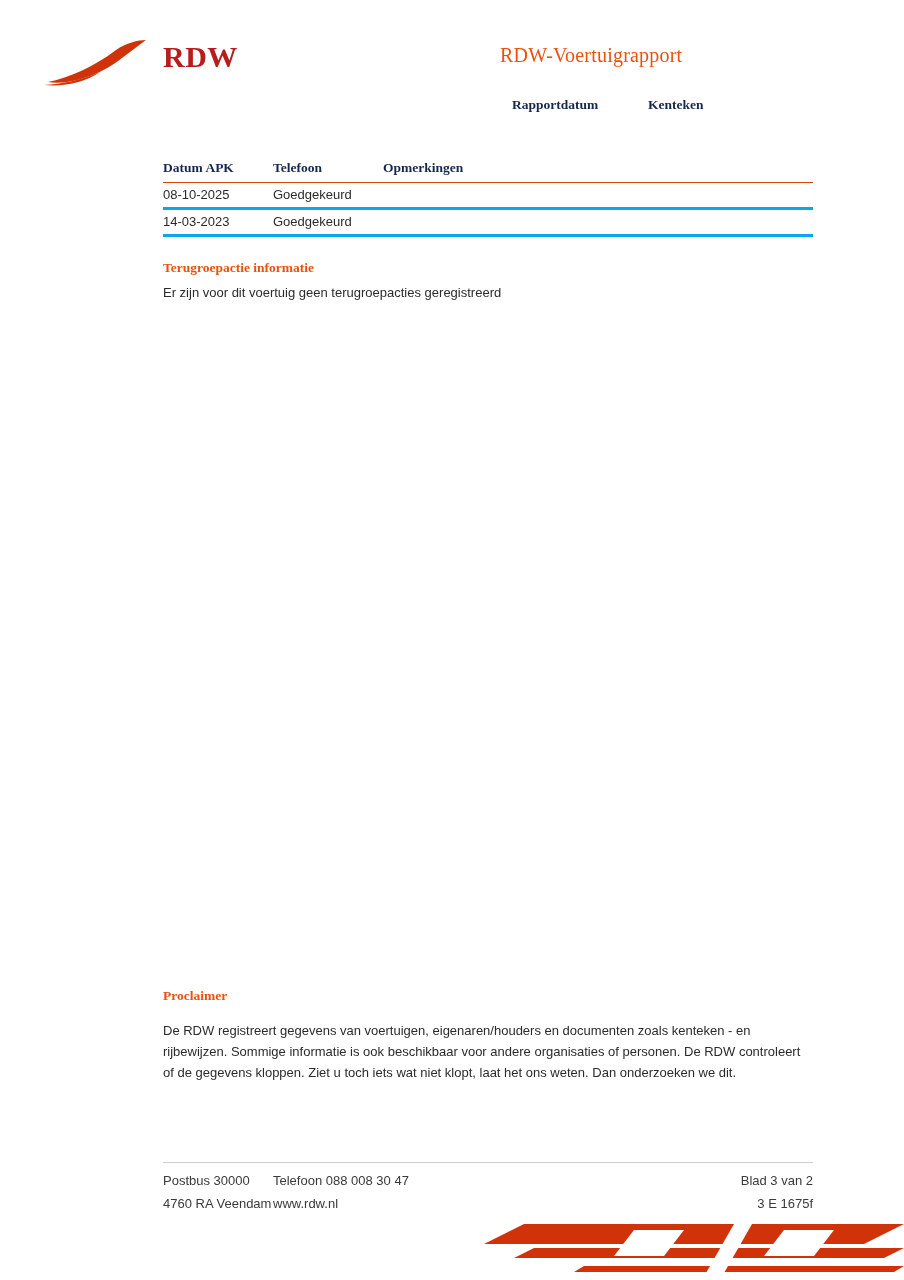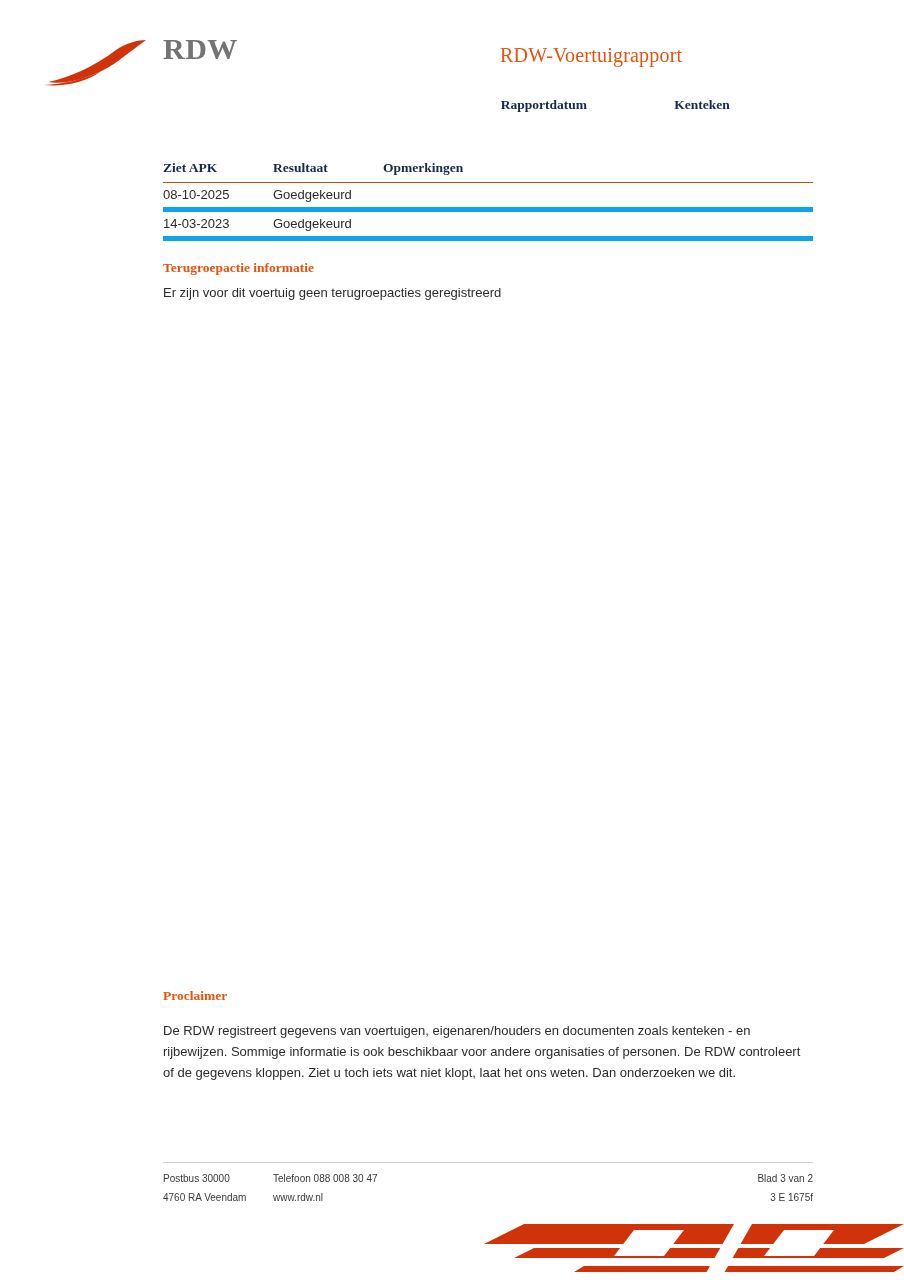--- a/index.html
+++ b/index.html
@@ -25,43 +25,42 @@
   .logo-wrap {
     position: absolute;
     left: 42px;
     top: 38px;
     width: 110px;
     height: 50px;
   }
   .wordmark {
     position: absolute;
     left: 163px;
-    top: 32px;
+    top: 40px;
     font-family: "Liberation Serif", serif;
     font-weight: bold;
     font-size: 30px;
     letter-spacing: 0.5px;
-    color: #737373;
+    color: #b91c1c;
   }
   .doc-title {
     position: absolute;
     left: 500px;
     top: 44px;
     font-family: "Liberation Serif", serif;
     font-size: 20px;
     color: #e8520e;
     letter-spacing: 0.2px;
   }
 
   .meta-block {
     position: absolute;
-    left: 476px;
+    left: 512px;
     top: 97px;
     width: 330px;
-    text-align: center;
   }
   .meta-row {
     display: flex;
   }
   .meta-col-a { width: 136px; }
   .meta-col-b { width: 180px; }
   .meta-label {
     font-family: "Liberation Serif", serif;
     font-weight: bold;
     font-size: 13.5px;
@@ -90,21 +89,21 @@
     font-weight: bold;
     font-size: 13.5px;
     color: #16284f;
   }
   .col-date { width: 110px; }
   .col-result { width: 110px; }
   .col-remarks { width: 300px; }
   .trow {
     display: flex;
     padding: 4px 0 5px 0;
-    border-bottom: 5px solid #0ea5e9;
+    border-bottom: 3px solid #0ea5e9;
   }
   .td {
     font-size: 13px;
     color: #2b2b2b;
   }
 
   
   .section {
     position: absolute;
     left: 163px;
@@ -134,21 +133,21 @@
     position: absolute;
     left: 163px;
     top: 1162px;
     width: 650px;
     border-top: 1px solid #cfcfcf;
     padding-top: 10px;
   }
   .footer-row {
     display: flex;
     align-items: baseline;
-    font-size: 10px;
+    font-size: 13px;
     color: #3a3a3a;
     padding-bottom: 8px;
     justify-content: flex-end;
   }
   .f-a { width: 110px; }
   .f-b { flex: 1; }
   .f-c { text-align: right; width: 130px; }
 
   .footer-graphic {
     position: absolute;
@@ -177,22 +176,22 @@
 
   <div class="meta-block">
     <div class="meta-row">
       <div class="meta-col-a meta-label">Rapportdatum</div>
       <div class="meta-col-b meta-label">Kenteken</div>
     </div>
   </div>
 
   <div class="table">
     <div class="thead">
-      <div class="th col-date">Ziet APK</div>
-      <div class="th col-result">Resultaat</div>
+      <div class="th col-date">Datum APK</div>
+      <div class="th col-result">Telefoon</div>
       <div class="th col-remarks">Opmerkingen</div>
     </div>
     <div class="trow">
       <div class="td col-date">08-10-2025</div>
       <div class="td col-result">Goedgekeurd</div>
       <div class="td col-remarks"></div>
     </div>
     <div class="trow">
       <div class="td col-date">14-03-2023</div>
       <div class="td col-result">Goedgekeurd</div>

